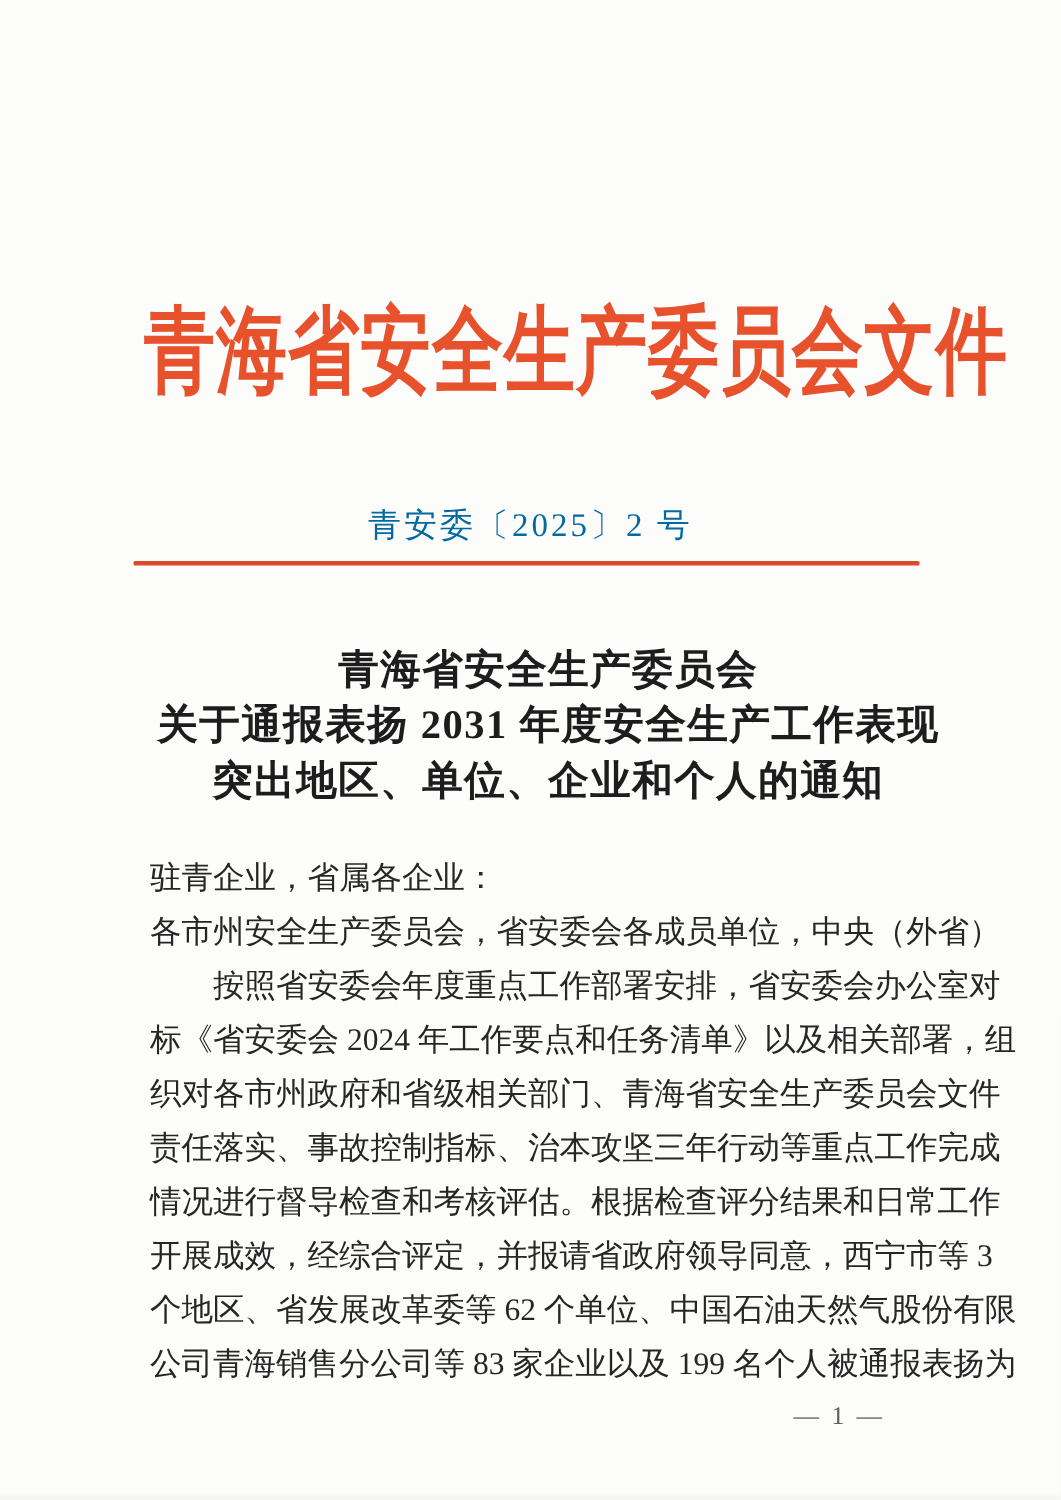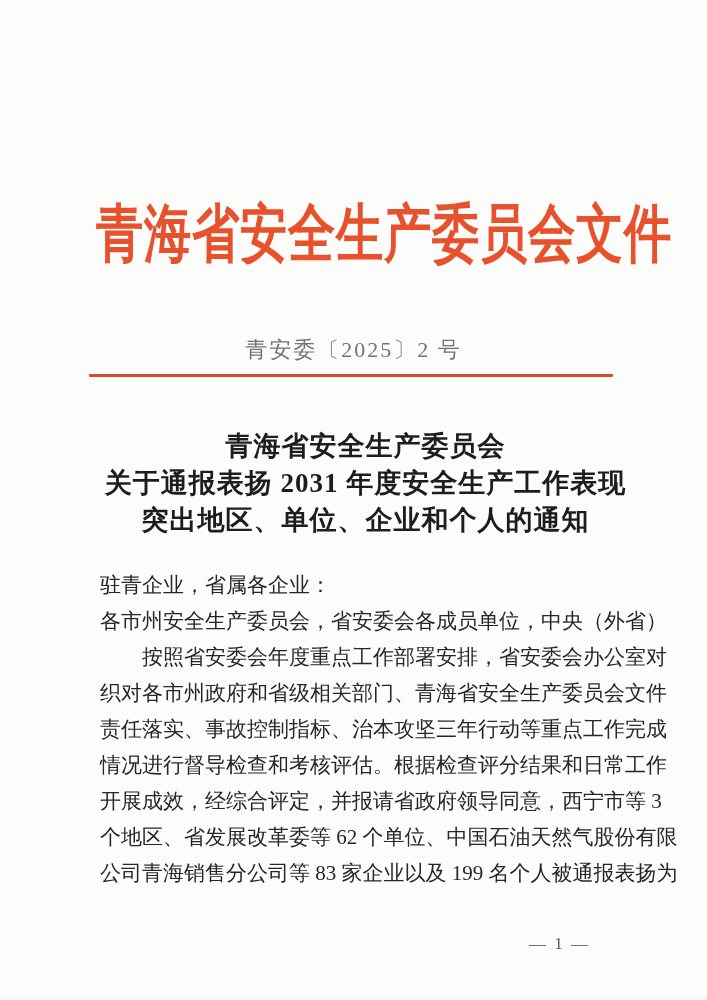--- a/index.html
+++ b/index.html
@@ -38,21 +38,21 @@
   }
   
   .doc-number {
     position: absolute;
     top: 336px;
     left: 0;
     width: 707px;
     text-align: center;
     font-size: 22px;
     line-height: 28px;
-    color: #737373;
+    color: #0369a1;
     letter-spacing: 2px;
   }
   
   .red-line {
     position: absolute;
     top: 374px;
     left: 89px;
     width: 524px;
     height: 3px;
     background: #d94b2b;
@@ -134,20 +134,21 @@
   <div class="doc-title">
     <div>青海省安全生产委员会</div>
     <div>关于通报表扬 2031 年度安全生产工作表现</div>
     <div>突出地区、单位、企业和个人的通知</div>
   </div>
 
   <div class="body-text">
     <div class="body-line no-justify">驻青企业，省属各企业：</div>
     <div class="body-line">各市州安全生产委员会，省安委会各成员单位，中央（外省）</div>
     <div class="body-line">　　按照省安委会年度重点工作部署安排，省安委会办公室对</div>
+    <div class="body-line">标《省安委会 2024 年工作要点和任务清单》以及相关部署，组</div>
     <div class="body-line">织对各市州政府和省级相关部门、青海省安全生产委员会文件</div>
     <div class="body-line">责任落实、事故控制指标、治本攻坚三年行动等重点工作完成</div>
     <div class="body-line">情况进行督导检查和考核评估。根据检查评分结果和日常工作</div>
     <div class="body-line">开展成效，经综合评定，并报请省政府领导同意，西宁市等 3</div>
     <div class="body-line">个地区、省发展改革委等 62 个单位、中国石油天然气股份有限</div>
     <div class="body-line">公司青海销售分公司等 83 家企业以及 199 名个人被通报表扬为</div>
   </div>
 
   <div class="page-number">— 1 —</div>
 

